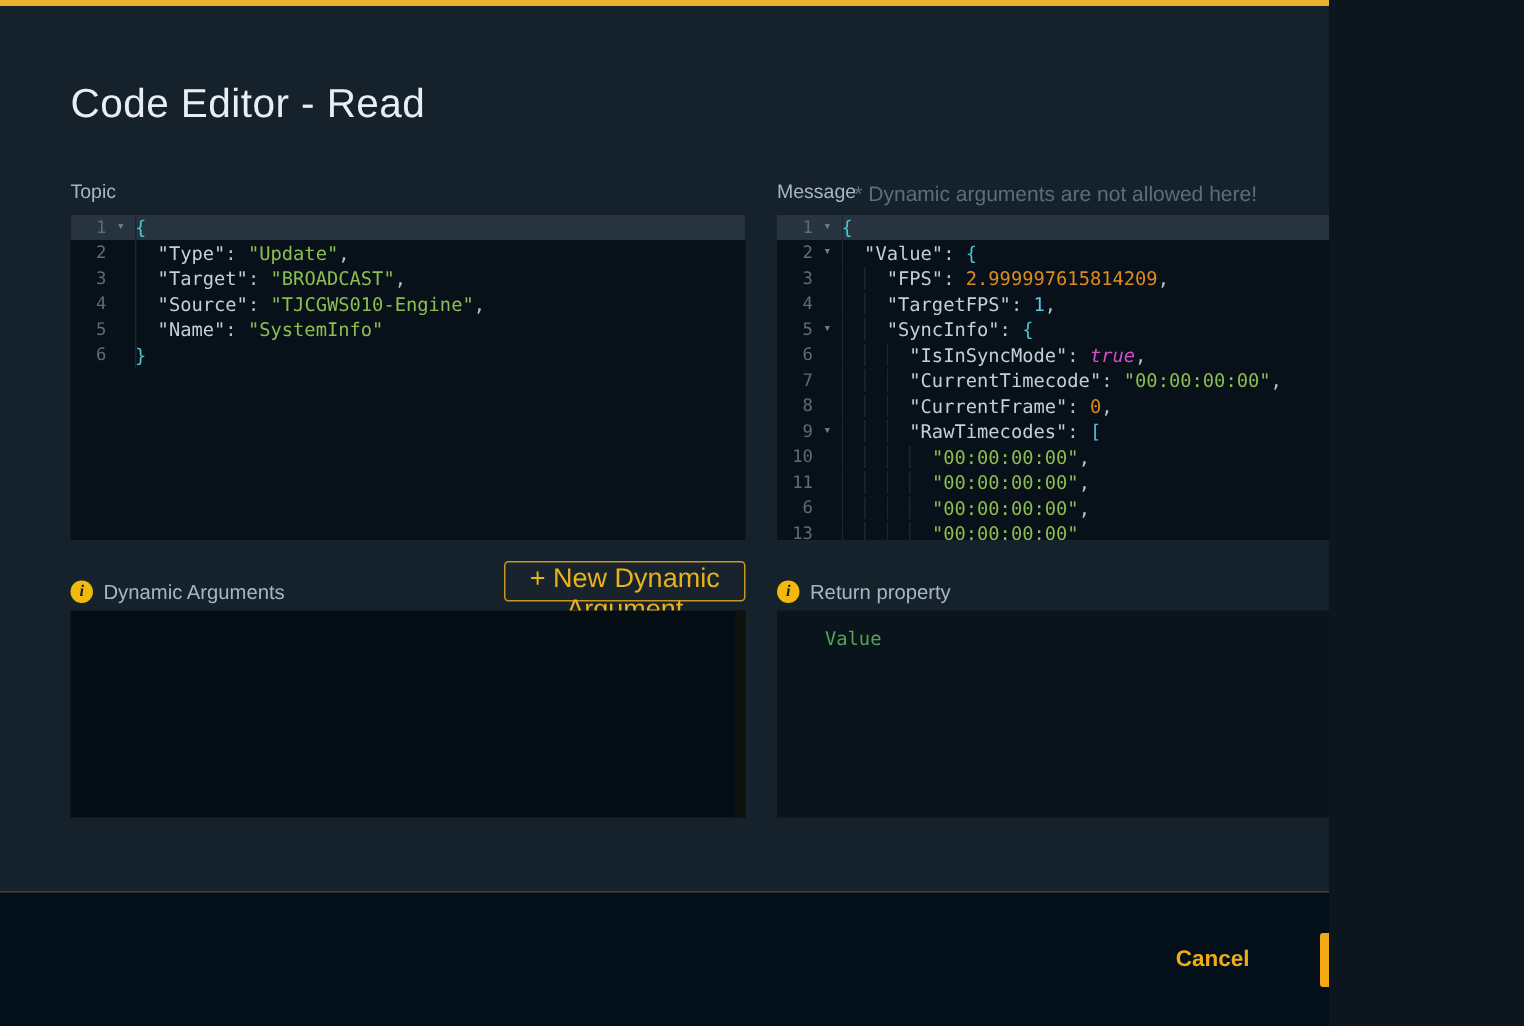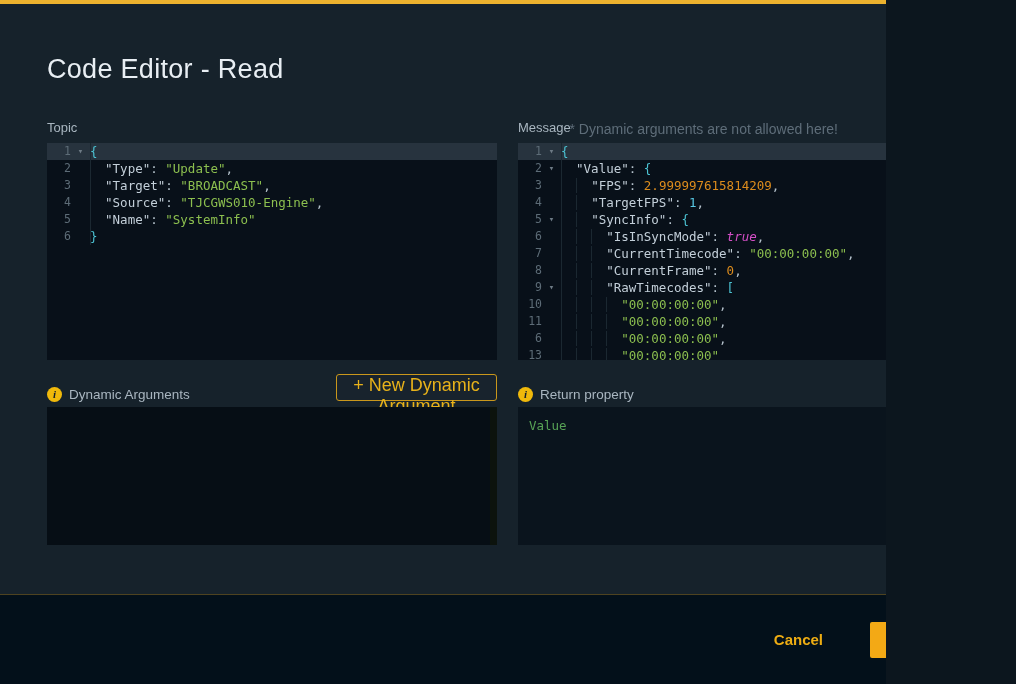--- a/index.html
+++ b/index.html
@@ -84,29 +84,29 @@
   .panel {
     position:absolute; top:407px; width:450px; height:138px;
     background:#060E15; overflow:hidden;
   }
   .panel.return { background:#0A141D; }
   .panel-scroll-strip {
     position:absolute; top:0; bottom:0; right:0; width:7px;
     background:#0C130D;
   }
   .panel-value {
-    padding:11px 11px;
+    padding:11px 32px;
     font-family:"DejaVu Sans Mono", monospace; font-size:12.5px; color:#58A356;
   }
 
   .footer {
     position:absolute; left:0; top:594px; width:1016px; height:90px;
     background:#03101A; border-top:1px solid rgba(236,178,46,0.32);
     display:flex; align-items:center; justify-content:flex-end;
-    gap:47px; padding-right:38px;
+    gap:47px; padding-right:28px;
   }
   .btn-cancel {
     background:transparent; border:none; cursor:pointer;
     color:#EEAD13; font-family:"Liberation Sans", sans-serif;
     font-size:15px; font-weight:bold;
   }
   .btn-confirm {
     width:108px; height:36px; border:none; border-radius:2px; cursor:pointer;
     background:#F3A915; color:#131D26;
     font-family:"Liberation Sans", sans-serif; font-size:14px; font-weight:normal;

